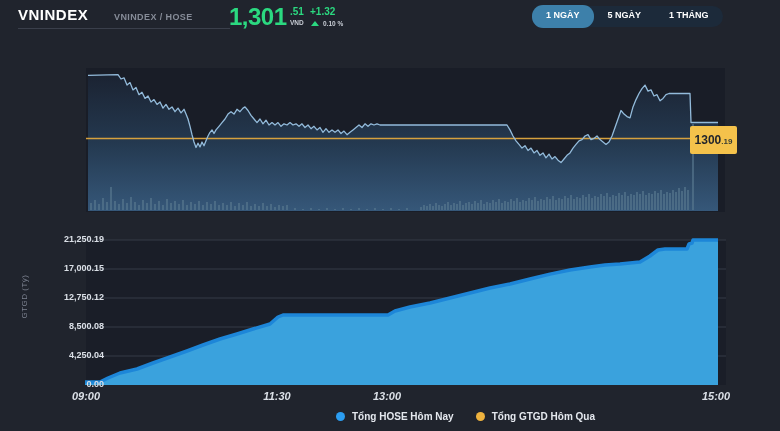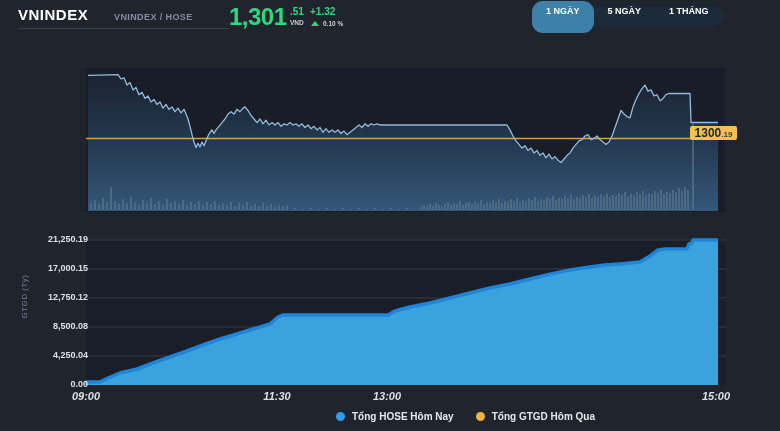--- a/index.html
+++ b/index.html
@@ -13,30 +13,30 @@
   .price-int{left:229px;top:3px;font-size:24px;font-weight:bold;color:#2bd980;letter-spacing:-.5px;}
   .price-dec{left:290px;top:6px;font-size:10px;font-weight:bold;color:#2bd980;}
   .price-vnd{left:290px;top:19px;font-size:6.5px;font-weight:bold;color:#c9ced6;}
   .price-chg{left:310px;top:6px;font-size:10px;font-weight:bold;color:#2bd980;}
   .tri-up{left:311px;top:21px;width:0;height:0;border-left:4px solid transparent;
           border-right:4px solid transparent;border-bottom:5px solid #2bd980;}
   .price-pct{left:323px;top:20px;font-size:6.5px;font-weight:bold;color:#c9ced6;}
   
   .ranges{left:532px;top:6px;height:21px;background:#1c2a3a;border-radius:11px;
           display:flex;align-items:center;}
-  .range-btn{height:32px;line-height:21px;padding:0 14px;font-size:9px;font-weight:bold;
+  .range-btn{height:23px;line-height:21px;padding:0 14px;font-size:9px;font-weight:bold;
              color:#ffffff;border-radius:11px;cursor:pointer;white-space:nowrap;}
   .range-btn.active{background:#3d80aa;}
   
-  .ref-tag{left:690px;top:126px;width:47px;height:14px;background:#f4c24b;border-radius:2px;
+  .ref-tag{left:690px;top:126px;width:47px;height:28px;background:#f4c24b;border-radius:2px;
            display:flex;align-items:center;justify-content:center;z-index:3;}
   .ref-main{font-size:12px;font-weight:bold;color:#23262c;}
   .ref-small{font-size:8px;font-weight:bold;color:#3a3e33;margin-top:3px;}
   
-  .ytick{left:0;width:88px;text-align:right;font-size:9px;font-weight:bold;color:#dbe0e7;}
+  .ytick{left:0;width:104px;text-align:right;font-size:9px;font-weight:bold;color:#dbe0e7;}
   .yaxis-title{left:-16px;top:292px;width:80px;text-align:center;font-size:8px;color:#7c8290;
                transform:rotate(-90deg);letter-spacing:.5px;}
   .xtick{top:390px;transform:translateX(-50%);font-size:11px;font-weight:bold;color:#dbe0e7;font-style:italic;}
   .legend{left:336px;top:411px;display:flex;align-items:center;gap:22px;}
   .legend-item{display:flex;align-items:center;gap:7px;}
   .legend-dot{width:9px;height:9px;border-radius:50%;}
   .legend-label{font-size:10px;font-weight:bold;color:#e4e8ee;}
   svg{position:absolute;left:0;top:0;}
 </style>
 </head>

